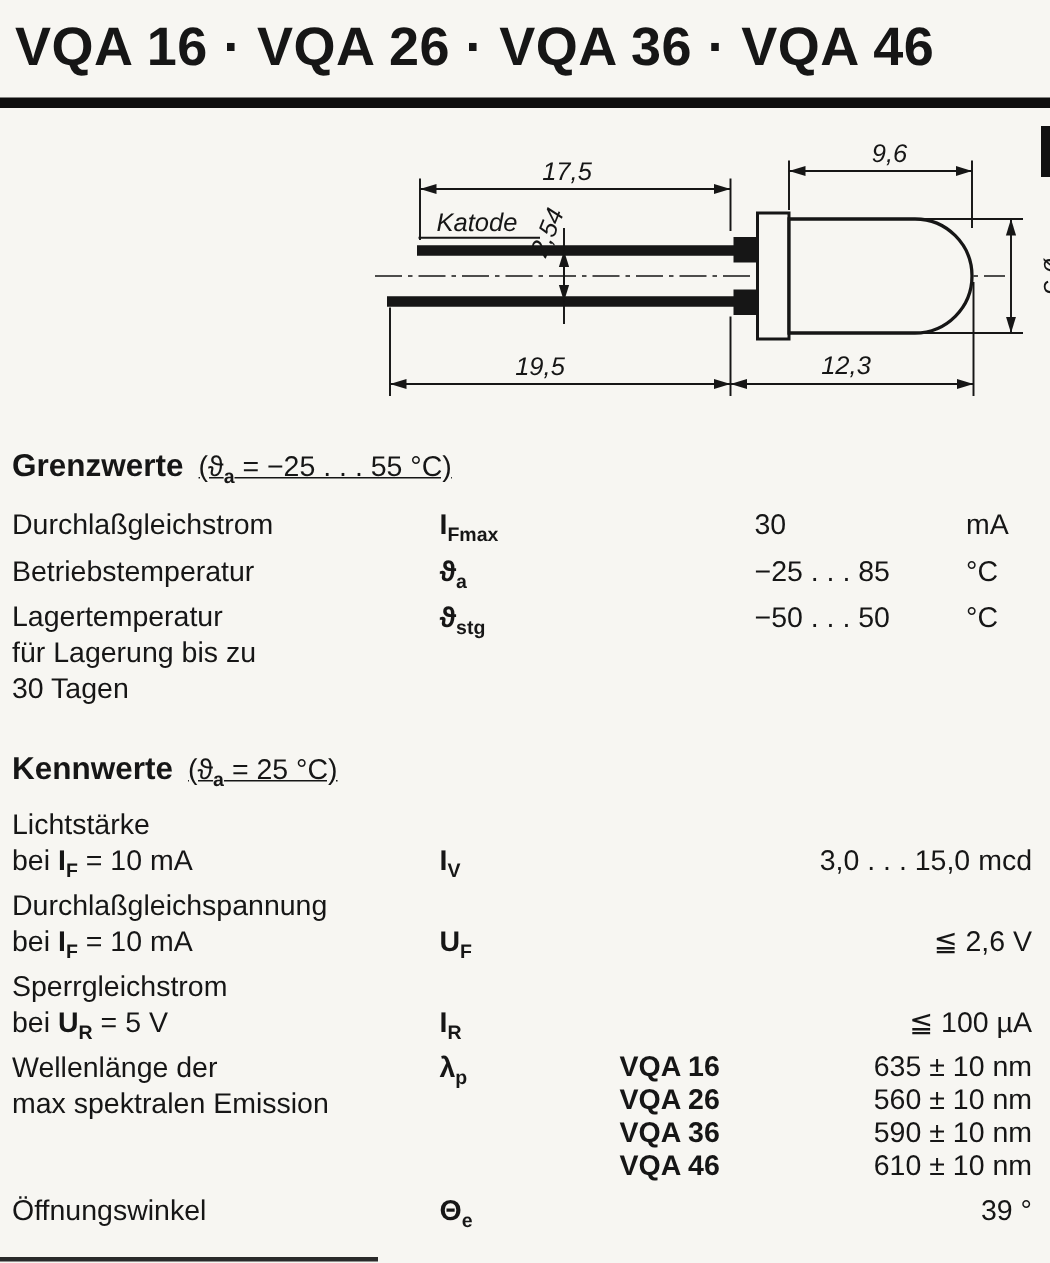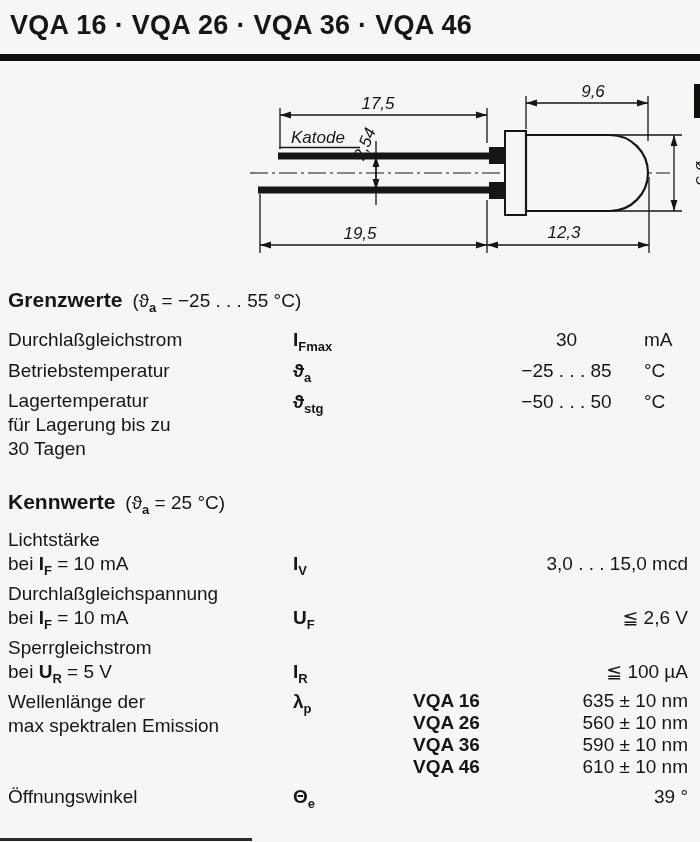--- a/index.html
+++ b/index.html
@@ -8,38 +8,38 @@
     width: 700px; height: 842px;
     background: #f7f6f2;
     color: #161616;
     font-family: "Liberation Sans", "DejaVu Sans", sans-serif;
     font-size: 19px;
     overflow: hidden;
     position: relative;
   }
   .page { padding: 8px 12px 0 8px; }
 
-  .title { font-size: 27px; font-weight: 700; margin: 2px 0 0 2px; letter-spacing: 0.3px; }
+  .title { font-size: 36px; font-weight: 700; margin: 2px 0 0 2px; letter-spacing: 0.3px; }
   .title-rule { height: 7px; background: #0f0f0f; margin: 13px -12px 0 -8px; }
 
   .drawing { margin-top: 16px; height: 190px; }
   .drawing text { font-style: italic; font-size: 17px; fill: #161616; font-family: "Liberation Sans", "DejaVu Sans", sans-serif; }
   .drawing .thin { stroke: #161616; stroke-width: 1.3; fill: none; }
 
   .sec-head { margin-top: 20px; line-height: 26px; }
   .hb { font-weight: 700; font-size: 21px; }
-  .hc { margin-left: 10px; }
+  .hc { margin-left: 10px; text-decoration: underline; }
   sub { font-size: 13px; font-weight: 700; line-height: 0; }
   .bsym { font-weight: 700; }
 
   .g-rows { margin-top: 13px; }
   .g-row { display: grid; grid-template-columns: 285px 210px 1fr 58px; line-height: 26px; margin-bottom: 5px; }
   .g-row .c-param div { line-height: 24px; }
   .c-sym { font-weight: 700; }
-  .c-num { text-align: center; }
+  .c-num { text-align: left; }
   .c-unit { padding-left: 14px; }
 
   .kenn-head { margin-top: 28px; }
   .k-rows { margin-top: 12px; }
   .k-row { display: grid; grid-template-columns: 285px 120px 95px 1fr; line-height: 24px; margin-bottom: 6px; }
   .k-row.align2 .c-sym, .k-row.align2 .c-val { padding-top: 24px; }
   .c-val { text-align: right; }
   .c-var { font-weight: 700; }
   .tight div { line-height: 22px; }
   .k-last { line-height: 26px; margin-bottom: 0; }

